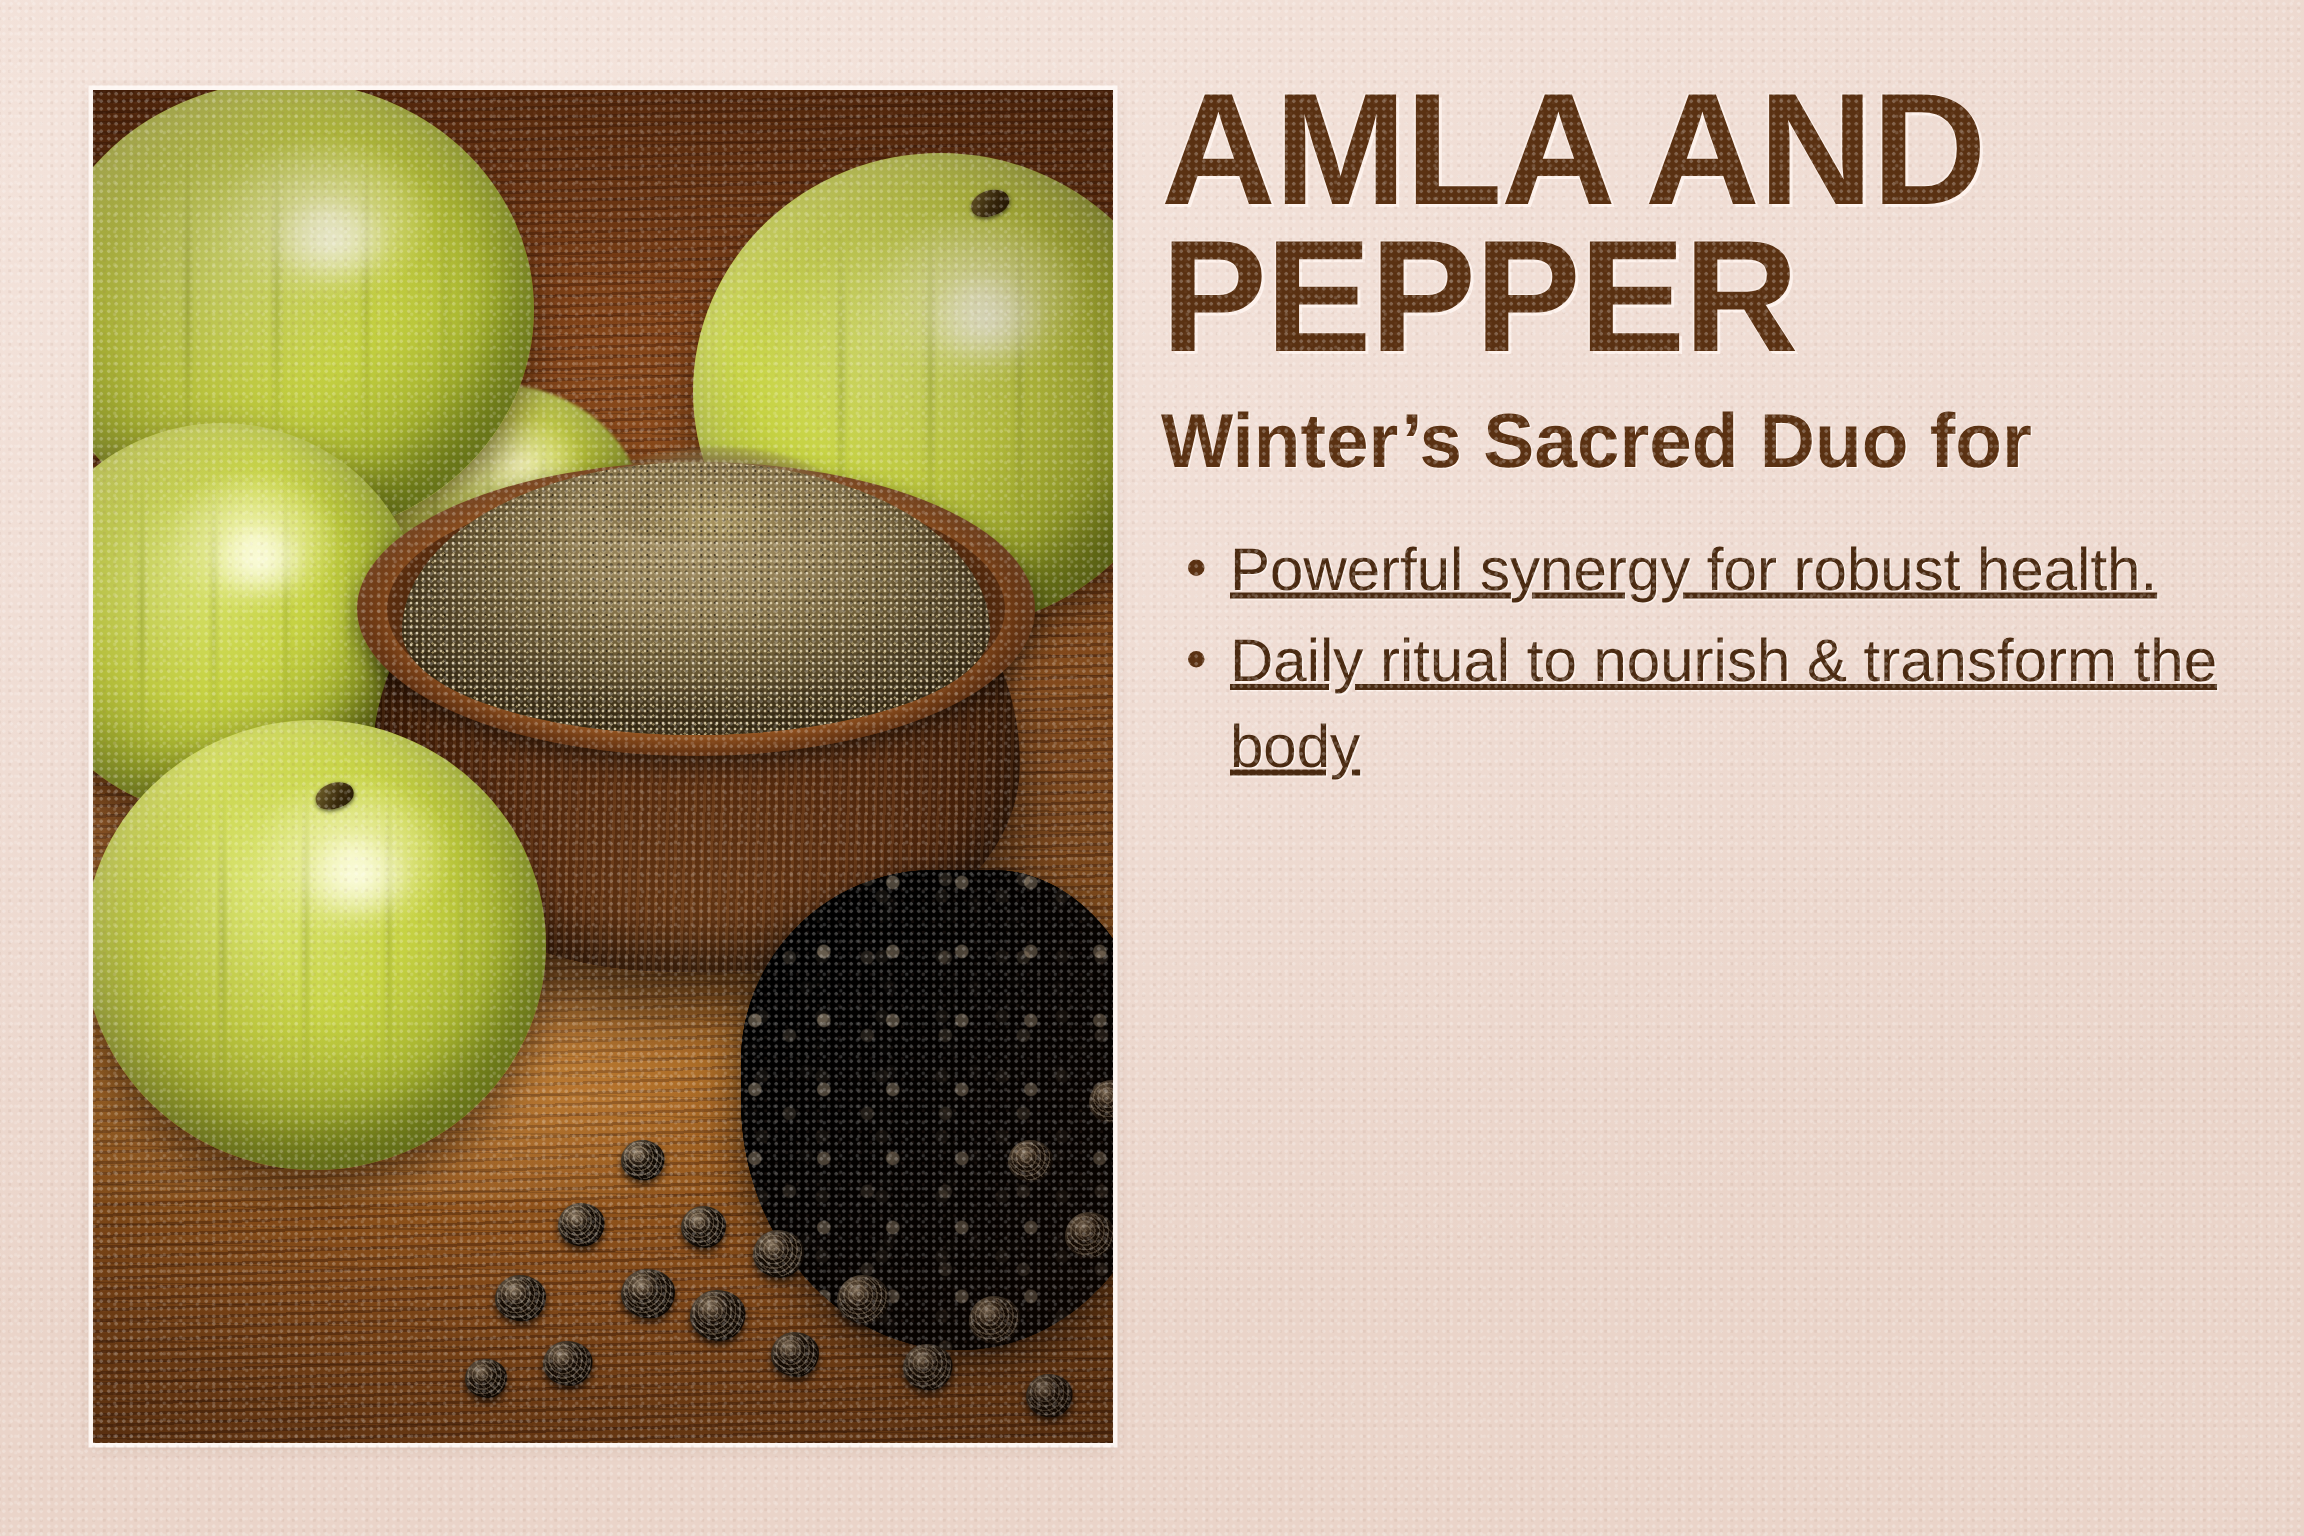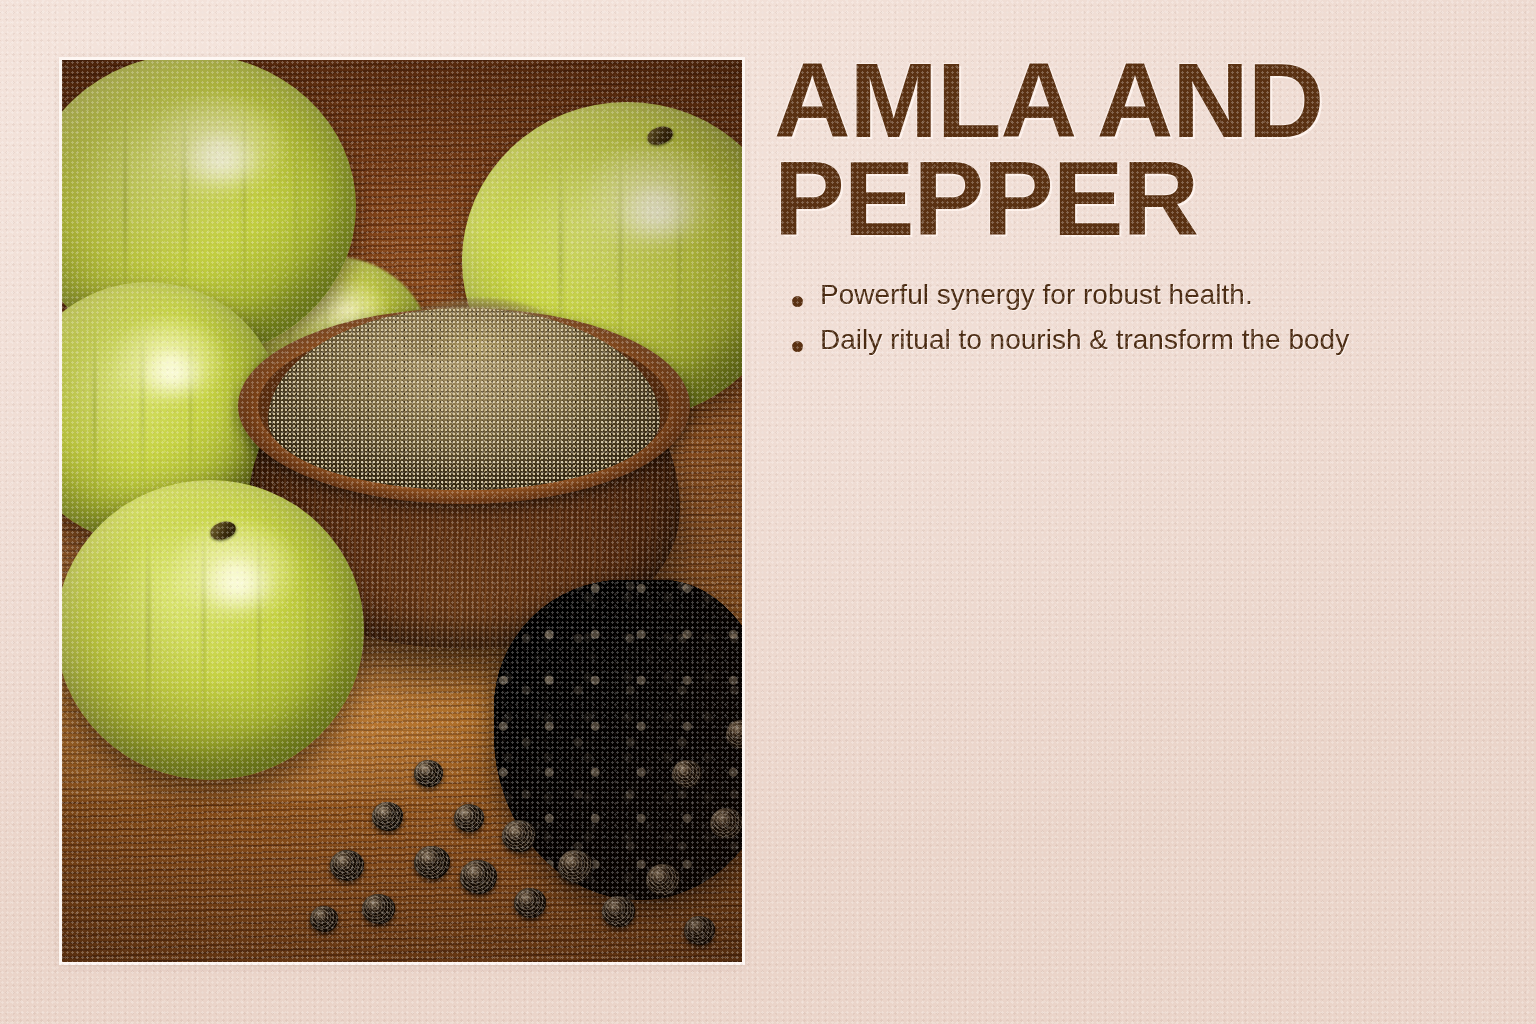--- a/index.html
+++ b/index.html
@@ -200,23 +200,24 @@
     margin:18px 0 28px 0;
     text-shadow:1px 1px 0 rgba(255,244,238,.9);
   }
   .subtitle span{display:block;}
   .bullets{
     list-style:none;margin:0;padding:0;
     color:#4a2a11;
   }
   .bullets li{
     position:relative;
-    font-size:28px;line-height:1.42;
+    font-size:40px;line-height:1.42;
     padding-left:46px;margin:0 0 5px 0;
     text-shadow:1px 1px 0 rgba(255,246,241,.85);
+    text-decoration:underline;
   }
   .bullets li:before{
     content:"";position:absolute;left:18px;top:21px;
     width:11px;height:11px;border-radius:50%;background:#5a3112;
   }
 </style>
 </head>
 <body>
 
 <div class="bgtint"></div>
@@ -283,20 +284,21 @@
 </div>
 
 <div class="text-col">
 
   <h1 class="title">
     <span>AMLA AND</span>
     <span>PEPPER</span>
   </h1>
 
   <h2 class="subtitle">
+    <span>Winter’s Sacred Duo for</span>
   </h2>
 
   <ul class="bullets">
     <li>Powerful synergy for robust health.</li>
     <li>Daily ritual to nourish &amp; transform the body</li>
   </ul>
 
 </div>
 
 <div class="grain"></div>

